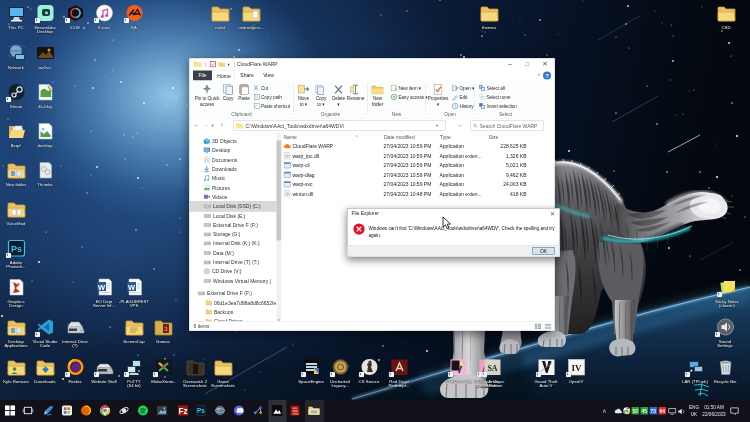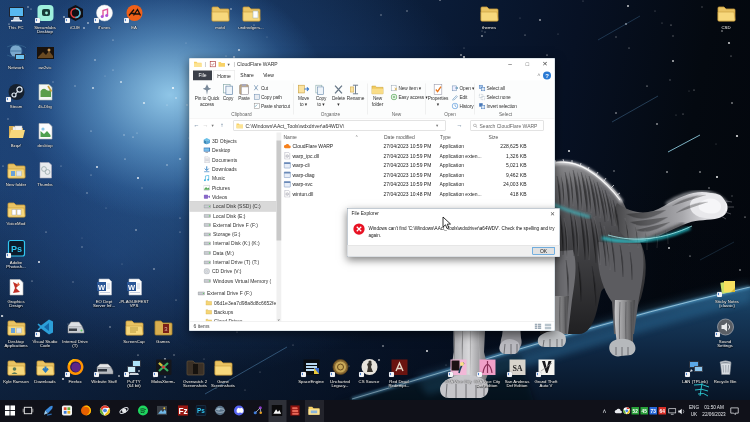--- a/index.html
+++ b/index.html
@@ -832,37 +832,46 @@
     </div>
     <div class="di" style="left:467px;top:358px">
       <div class="dg"><svg width="19" height="18" viewBox="0 0 19 18">
           <rect x="1.5" y="1.5" width="16" height="15.5" fill="#f0a0c8"></rect>
           <path d="M9.5,3 L9.5,15 M5,15 q1,-7 4.5,-9 M14,15 q-1,-7 -4.5,-9" stroke="#8a3058" stroke-width="1.2" fill="none"></path>
         </svg><div class="sc"></div></div>
       <div class="dlw">
         <div class="dl">GTA Vice City<br>Def Edition</div>
       </div>
     </div>
-    <div class="di" style="left:497px;top:358px">
+    <div class="di" style="left:472px;top:358px">
       <div class="dg"><svg width="19" height="18" viewBox="0 0 19 18">
           <rect x="1.5" y="1.5" width="16" height="15.5" fill="#d8d4cc"></rect>
           <text x="9.5" y="12.5" font-size="8" font-weight="bold" fill="#2a2a2a" text-anchor="middle" font-family="Liberation Serif">SA</text>
         </svg><div class="sc"></div></div>
       <div class="dlw">
         <div class="dl">San Andreas<br>Def Edition</div>
       </div>
     </div>
     <div class="di" style="left:526px;top:358px">
       <div class="dg"><svg width="19" height="18" viewBox="0 0 19 18">
           <rect x="1.5" y="1.5" width="16" height="15.5" fill="#f4f4f0"></rect>
           <path d="M5,3 L9,15 L10.5,15 L14.5,3 L11.5,3 L9.7,10 L8,3 Z" fill="#18181c"></path>
           <path d="M4,13 L15,5" stroke="#888" stroke-width="0.7"></path>
         </svg><div class="sc"></div></div>
       <div class="dlw">
         <div class="dl">Grand Theft<br>Auto V</div>
+      </div>
+    </div>
+    <div class="di" style="left:556px;top:358px">
+      <div class="dg"><svg width="19" height="18" viewBox="0 0 19 18">
+          <rect x="1.5" y="1.5" width="16" height="15.5" fill="#f8f8f8" stroke="#c8c8c8" stroke-width="0.7"></rect>
+          <text x="9.5" y="13" font-size="9" font-weight="bold" fill="#1a1a1a" text-anchor="middle" font-family="Liberation Serif">IV</text>
+        </svg><div class="sc"></div></div>
+      <div class="dlw">
+        <div class="dl">OpenIV</div>
       </div>
     </div>
     <div class="di" style="left:675px;top:358px">
       <div class="dg"><svg width="19" height="18" viewBox="0 0 19 18">
           <rect x="3" y="3" width="10" height="7" rx="0.5" fill="#2a3240"></rect>
           <rect x="4" y="4" width="8" height="5" fill="#5aa8e8"></rect>
           <rect x="8" y="8" width="9" height="6" rx="0.5" fill="#3a4250"></rect>
           <rect x="9" y="9" width="7" height="4" fill="#8ec8f0"></rect>
           <path d="M5,11 L7,13 L4,14 Z" fill="#d8dce2"></path>
         </svg><div class="sc"></div></div>

